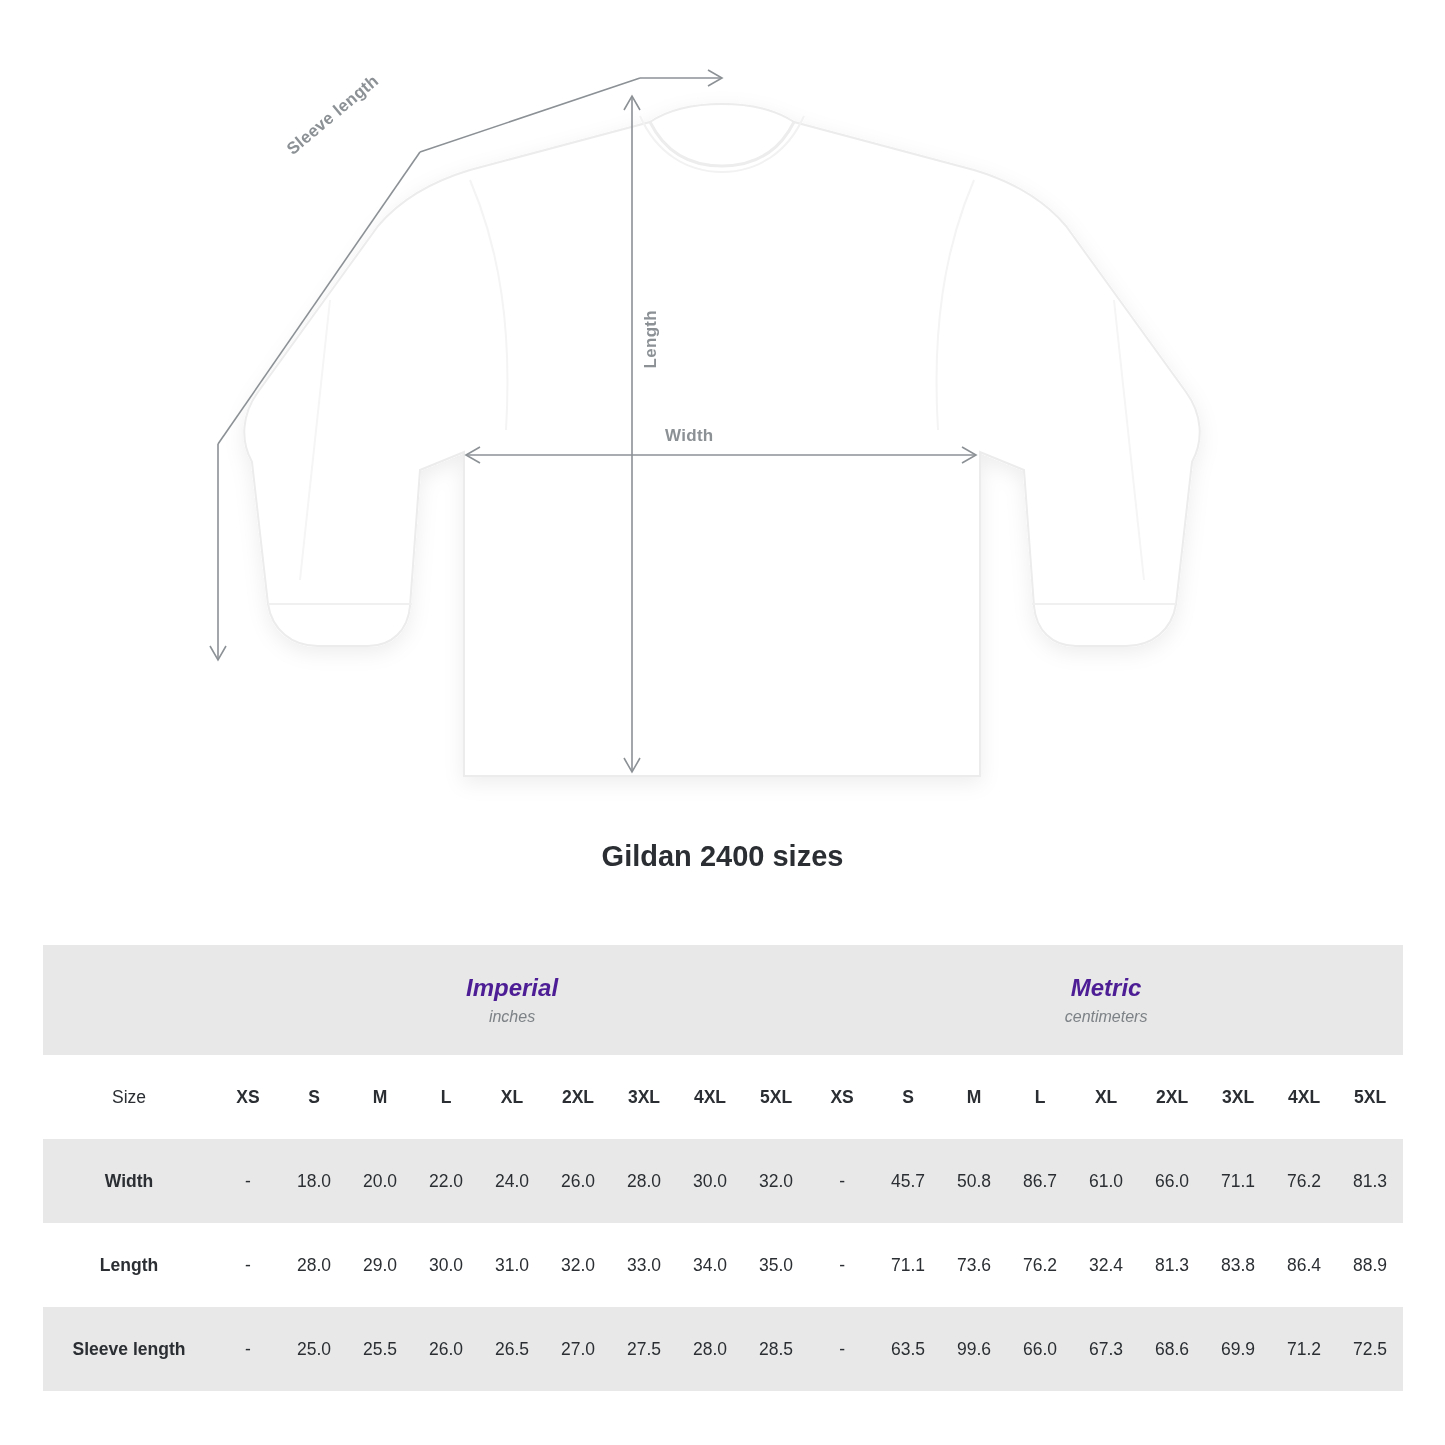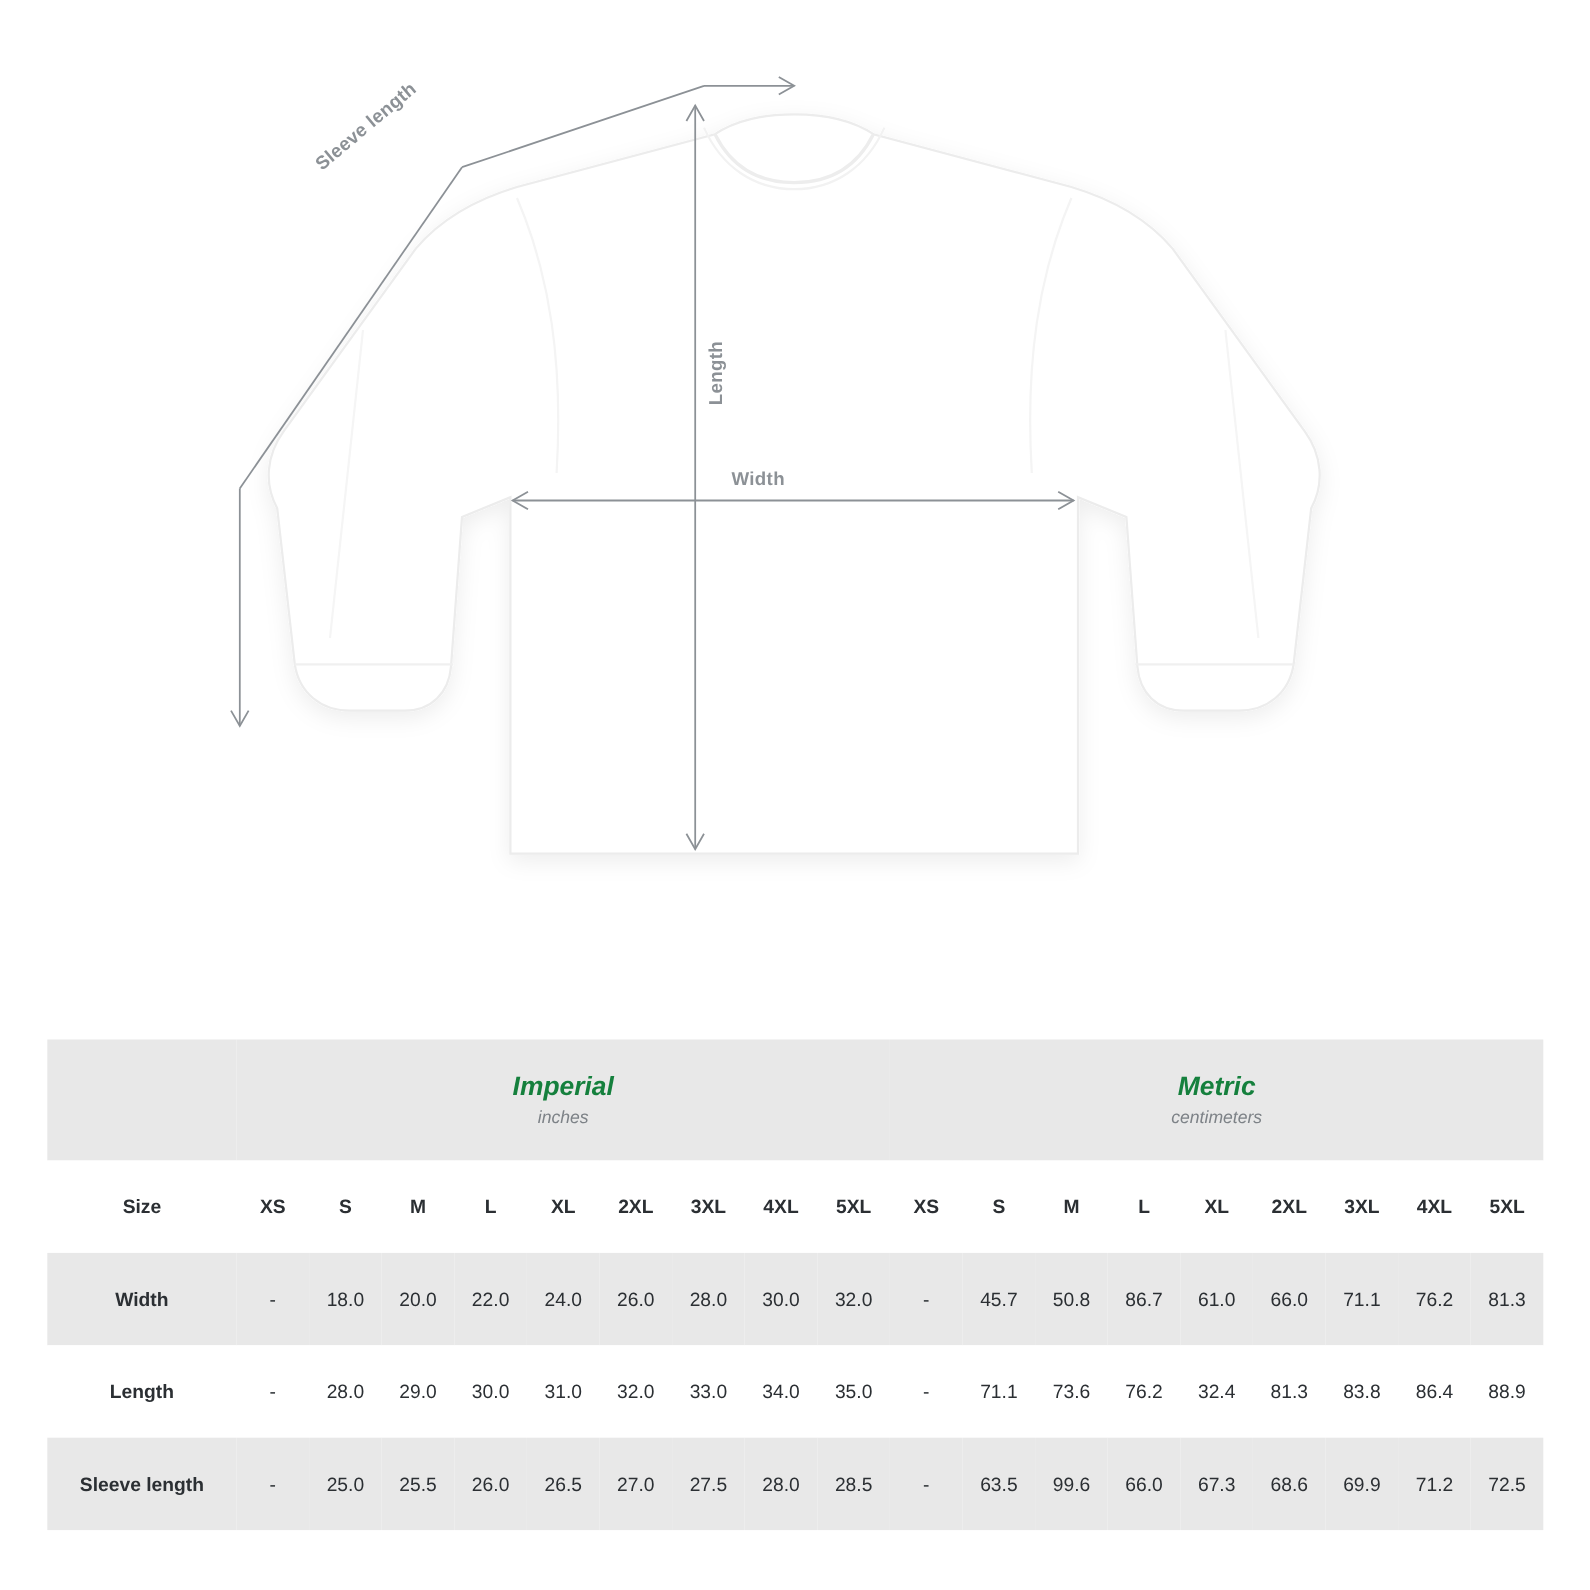--- a/index.html
+++ b/index.html
@@ -82,21 +82,21 @@
   .unit-head-cell {
     height: 110px;
     background: #e8e8e8;
     text-align: center;
     vertical-align: middle;
   }
   .unit-title {
     font-size: 24px;
     font-weight: bold;
     font-style: italic;
-    color: #15803d;
+    color: #4c1d95;
     line-height: 1.15;
   }
   .unit-sub {
     font-size: 16px;
     font-style: italic;
     color: #7d8287;
     margin-top: 6px;
     text-align: center;
   }
   .row-head {
@@ -108,21 +108,21 @@
   }
   td.size-col, th.size-col {
     width: 66px;
     text-align: center;
     font-size: 17.5px;
     color: #2b2f33;
   }
   tr.header-row td, tr.header-row th {
     height: 84px;
     background: #ffffff;
-    font-weight: bold;
+    font-weight: normal;
   }
   tr.header-row td.size-col { font-weight: bold; }
   tr.band-gray td { background: #e8e8e8; }
   tr.band-white td { background: #ffffff; }
   tr.data-row td { height: 84px; vertical-align: middle; }
   tr.data-row td.row-head { font-weight: bold; }
   td.value { font-weight: normal; }
 </style>
 </head>
 <body>
@@ -195,20 +195,21 @@
         <polyline points="210,646 218,660 226,646" fill="none"></polyline>
       </g>
     </svg>
 
     <div class="dim-label" id="label-width">Width</div>
     <div class="dim-label" id="label-length">Length</div>
     <div class="dim-label" id="label-sleeve">Sleeve length</div>
   </div>
 
   <div id="title-block">
+    <h1 id="chart-title">Gildan 2400 sizes</h1>
   </div>
 
   <div id="size-table-wrap">
     <table class="size-table">
       <colgroup>
         <col style="width:172px">
         <col span="9" style="width:66px">
         <col span="9" style="width:66px">
       </colgroup>
       <tbody>

